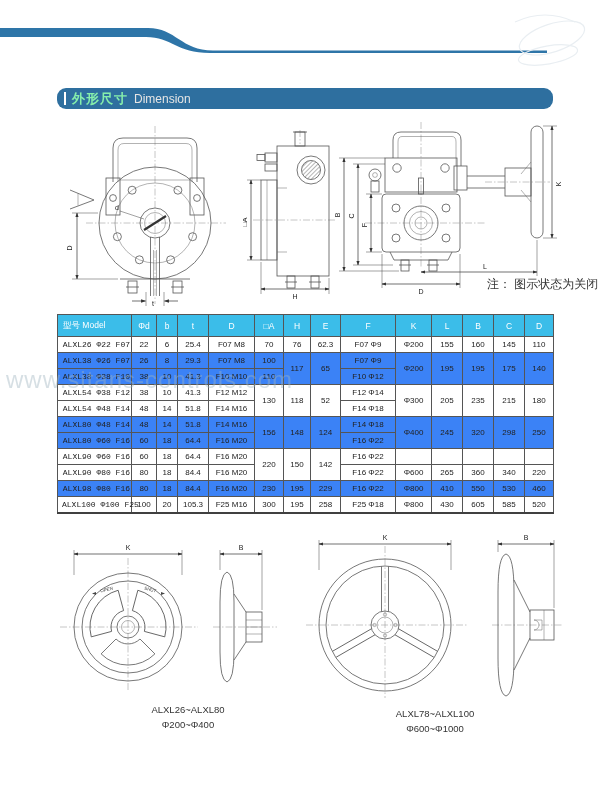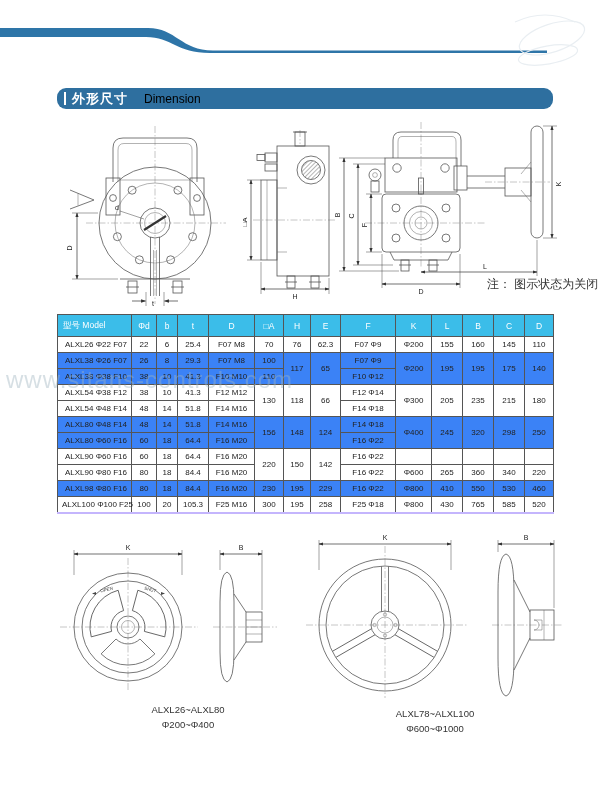--- a/index.html
+++ b/index.html
@@ -4,39 +4,39 @@
 <style>
   html,body{margin:0;padding:0;background:#fff;}
   #page{position:relative;width:610px;height:791px;background:#fff;overflow:hidden;
         font-family:"Liberation Sans","DejaVu Sans",sans-serif;color:#222;}
   
   #topband{position:absolute;left:0;top:0;width:610px;height:80px;}
   
   #titlebar{position:absolute;left:57px;top:88px;width:496px;height:21px;
             background:#2e6f9f;border-radius:9px;display:flex;align-items:center;}
   #titlebar .accent{width:2px;height:13px;background:#fff;margin-left:7px;margin-right:6px;}
-  #titlebar .zh{color:#ffffff;font-weight:bold;font-size:13px;letter-spacing:1px;}
-  #titlebar .en{color:#000000;font-size:12px;margin-left:16px;}
+  #titlebar .zh{color:#86efac;font-weight:bold;font-size:13px;letter-spacing:1px;}
+  #titlebar .en{color:#e5e5e5;font-size:12px;margin-left:6px;}
   
   .draw{position:absolute;}
   .note{position:absolute;left:487px;top:276px;font-size:12px;color:#333;}
   svg .ln{stroke:#555;stroke-width:0.8;fill:none;}
   svg .thin{stroke:#666;stroke-width:0.5;fill:none;}
   svg .cl{stroke:#999;stroke-width:0.55;fill:none;stroke-dasharray:7 2 1.5 2;}
   svg .ext{stroke:#444;stroke-width:0.5;fill:none;}
   svg .dimln{stroke:#333;stroke-width:0.7;fill:none;}
   svg .dim{font:7px "Liberation Sans","DejaVu Sans",sans-serif;fill:#222;}
   svg .tiny{font:4.5px "Liberation Sans","DejaVu Sans",sans-serif;fill:#444;}
   
   #dimtable{position:absolute;left:57px;top:314px;width:496px;border-collapse:collapse;
-            table-layout:fixed;font-size:8px;color:#222;border-bottom:2px solid #c4b5fd;}
+            table-layout:fixed;font-size:8px;color:#222;border-bottom:2px solid #404040;}
   #dimtable th{background:#3bbde9;color:#fff;font-weight:normal;font-size:8.5px;height:21px;
                border:1px solid #555;padding:0;}
   #dimtable td{border:1px solid #555;height:15px;text-align:center;padding:0 1px;background:transparent;}
-  #dimtable td.model-cell{text-align:center;padding-left:4px;white-space:nowrap;}
+  #dimtable td.model-cell{text-align:right;padding-left:4px;white-space:nowrap;font-family:Liberation Mono, monospace;}
   #dimtable th.model-h{text-align:left;padding-left:5px;}
   #dimtable tr.shaded{background:#3b82f6;}
   
   #watermark{position:absolute;left:6px;top:366px;font-size:24px;color:#9fb4bf;opacity:.42;
              letter-spacing:1px;white-space:nowrap;pointer-events:none;}
   
   .caption{position:absolute;text-align:center;font-size:9.5px;color:#333;line-height:1.6;}
 </style>
 </head>
 <body>
@@ -314,21 +314,21 @@
           <td>F10 Φ12</td>
         </tr>
         <tr>
           <td class="model-cell">ALXL54 Φ38 F12</td>
           <td>38</td>
           <td>10</td>
           <td>41.3</td>
           <td>F12 M12</td>
           <td rowspan="2">130</td>
           <td rowspan="2">118</td>
-          <td rowspan="2">66</td>
+          <td rowspan="2">52</td>
           <td>F12 Φ14</td>
           <td rowspan="2">Φ300</td>
           <td rowspan="2">205</td>
           <td rowspan="2">235</td>
           <td rowspan="2">215</td>
           <td rowspan="2">180</td>
         </tr>
         <tr>
           <td class="model-cell">ALXL54 Φ48 F14</td>
           <td>48</td>
@@ -411,21 +411,21 @@
           <td>100</td>
           <td>20</td>
           <td>105.3</td>
           <td>F25 M16</td>
           <td>300</td>
           <td>195</td>
           <td>258</td>
           <td>F25 Φ18</td>
           <td>Φ800</td>
           <td>430</td>
-          <td>765</td>
+          <td>605</td>
           <td>585</td>
           <td>520</td>
         </tr>
       </tbody>
   </table>
 
   <div id="watermark">www.sitans-controls.com</div>
 
   <svg class="draw" style="left:55px;top:540px" width="240" height="158" viewBox="0 0 240 158">
     <line class="cl" x1="5" y1="87" x2="143" y2="87"></line>

